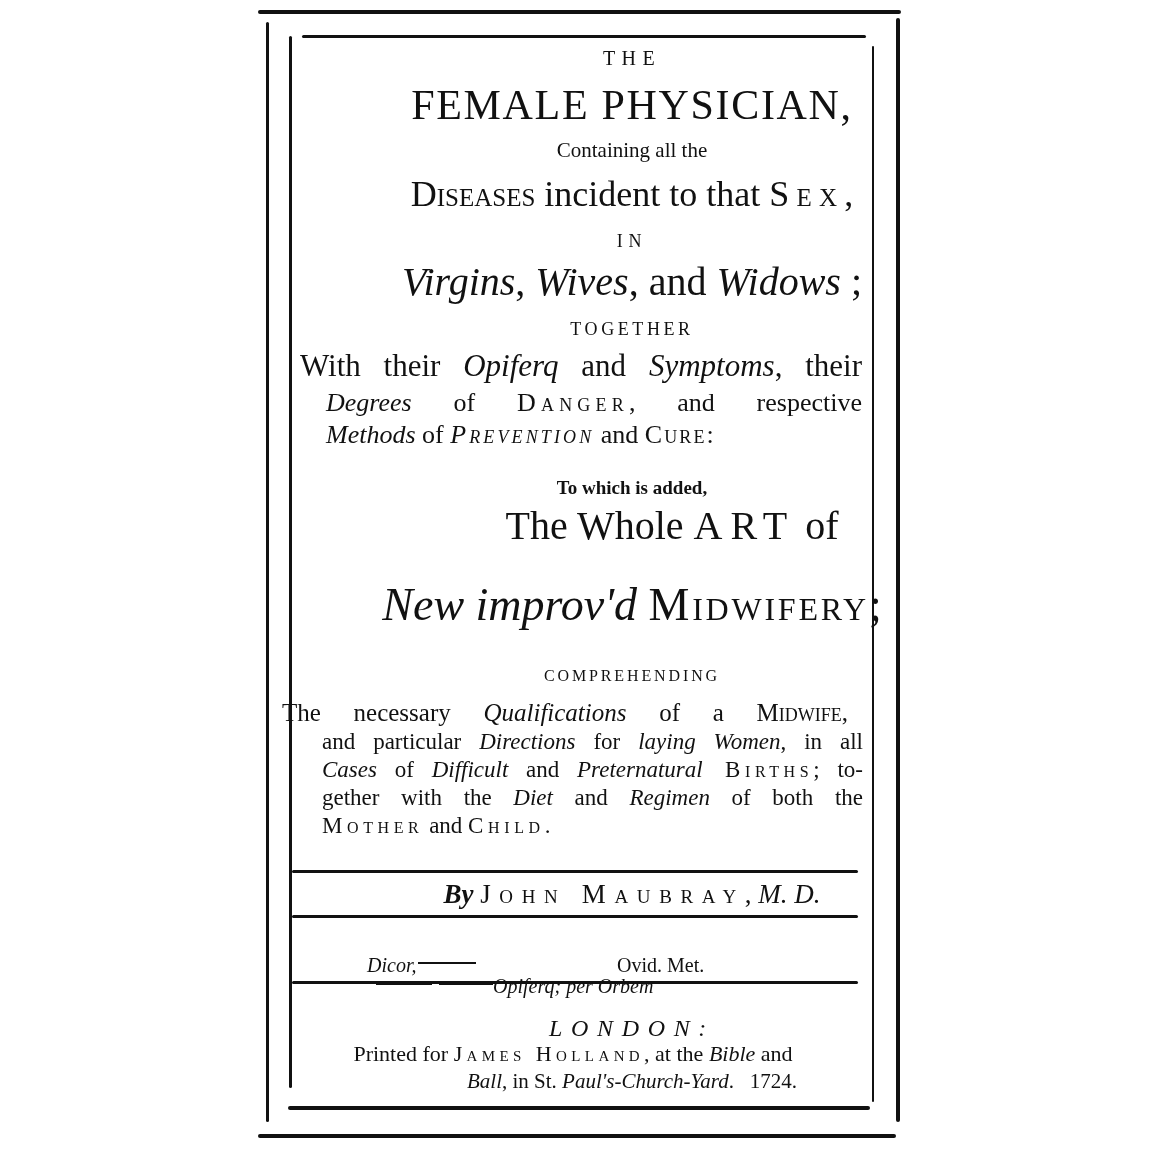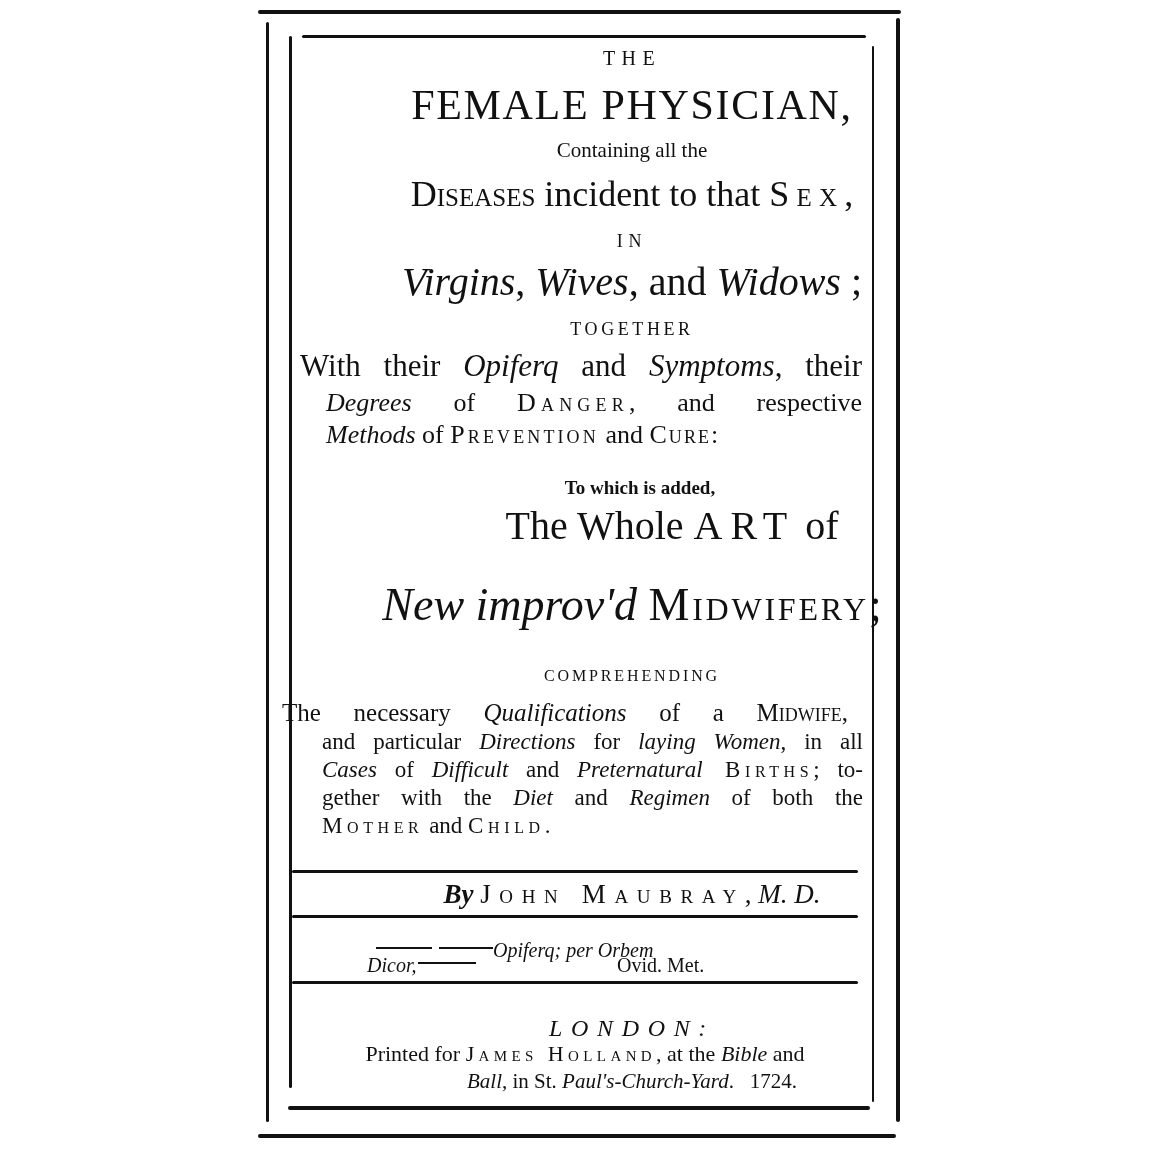--- a/index.html
+++ b/index.html
@@ -82,24 +82,24 @@
 
 <div class="line justify" style="top:350px;left:300px;width:562px;font-size:31px;">
   <span>With their </span><span class="it">Opiferq</span><span> and </span><span class="it">Symptoms</span><span>, their</span>
 </div>
 
 <div class="line justify" style="top:390px;left:326px;width:536px;font-size:26px;">
   <span class="it">Degrees</span><span> of </span><span class="sc sp2">Danger</span><span>, and respective</span>
 </div>
 
 <div class="line" style="top:422px;left:326px;width:520px;text-align:left;font-size:26px;">
-  <span class="it">Methods</span><span> of </span><span class="sc" style="letter-spacing:0.12em;">Prevention</span><span> and </span><span class="sc" style="letter-spacing:0.08em;">Cure</span><span>:</span>
+  <span class="it">Methods</span><span> of </span><span class="sc" style="letter-spacing:0.12em;font-style:italic;">Prevention</span><span> and </span><span class="sc" style="letter-spacing:0.08em;">Cure</span><span>:</span>
 </div>
 
-<div class="line" style="top:478px;font-size:19px;font-weight:bold;padding-left:8px;">To which is added,</div>
+<div class="line" style="top:478px;font-size:19px;font-weight:bold;">To which is added,</div>
 
 <div class="line" style="top:506px;font-size:40px;margin-left:40px;">
   <span>The Whole </span><span class="sp2">ART</span><span> of</span>
 </div>
 
 <div class="line" style="top:582px;font-size:46px;">
   <span class="it">New improv'd </span><span class="sc" style="letter-spacing:0.06em;margin-top:24px;">Midwifery</span><span>;</span>
 </div>
 
 <div class="line" style="top:668px;font-size:16px;letter-spacing:0.18em;">COMPREHENDING</div>
@@ -122,31 +122,31 @@
 
 <div class="line" style="top:814px;left:322px;width:541px;text-align:left;font-size:23px;">
   <span class="sc sp2">Mother</span><span> and </span><span class="sc sp2">Child</span><span>.</span>
 </div>
 
 <div class="line" style="top:881px;font-size:27px;">
   <span class="it" style="font-weight:bold;">By</span>
   <span class="sc sp">John Maubray</span><span>, </span><span class="it">M. D.</span>
 </div>
 
-<div class="line" style="top:940px;left:376px;width:400px;text-align:left;font-size:20px;">
+<div class="line" style="top:976px;left:376px;width:400px;text-align:left;font-size:20px;">
   <span class="dash" style="width:56px;"></span>
   <span class="dash" style="width:54px;margin-left:2px;"></span><span class="it">Opiferq; per Orbem</span>
 </div>
 
 <div class="line" style="top:955px;left:367px;width:400px;text-align:left;font-size:20px;">
   <span class="it">Dicor,</span><span class="dash" style="width:58px;margin-left:2px;"></span>
   <span style="position:absolute;left:250px;top:0;">Ovid. Met.</span>
 </div>
 
 <div class="line it" style="top:1016px;font-size:24px;letter-spacing:0.36em;">LONDON:</div>
 
-<div class="line" style="top:1043px;left:296px;width:578px;font-size:22px;">
+<div class="line" style="top:1043px;left:284px;width:578px;font-size:22px;">
   <span>Printed for </span><span class="sc sp2">James Holland</span><span>, at the </span><span class="it">Bible</span><span> and</span>
 </div>
 
 <div class="line" style="top:1071px;font-size:21px;">
   <span class="it">Ball</span><span>, in St. </span><span class="it">Paul's-Church-Yard</span><span style="white-space:pre;">.   </span><span>1724.</span>
 </div>
 
 </body></html>

